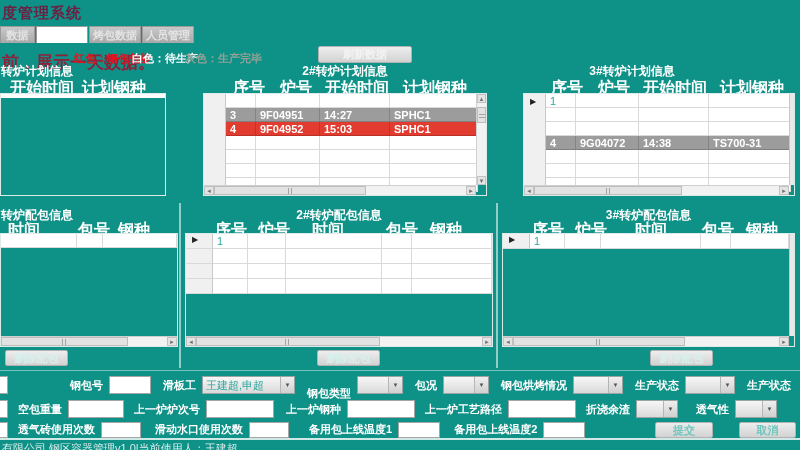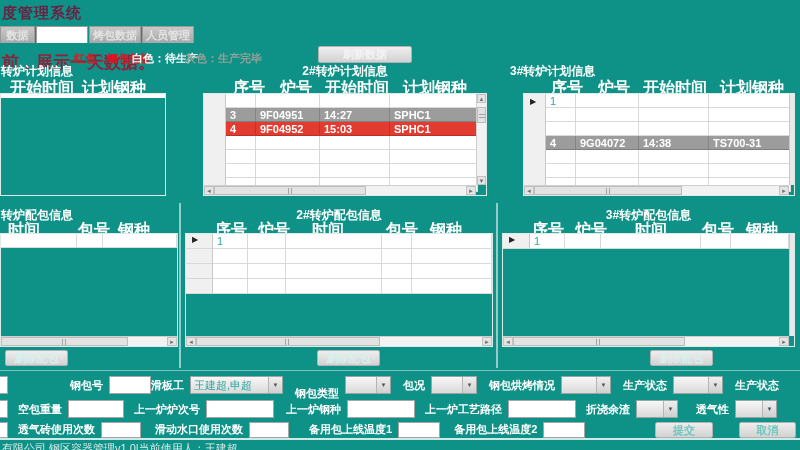--- a/index.html
+++ b/index.html
@@ -92,21 +92,21 @@
 </div>
 
 <span class="abs note" style="left:2px;color:#8e2038;">前，展示一天数据。</span>
 <span class="abs legend-item" style="left: 74px; color: rgb(229, 20, 30);">红色：钢包包龄</span>
 <span class="abs legend-item" style="left: 132px; color: rgb(255, 255, 255);">白色：待生产</span>
 <span class="abs legend-item" style="left: 185px; color: rgb(147, 162, 151);">灰色：生产完毕</span>
 <div class="abs btn btn-refresh">刷新数据</div>
 
 <span class="abs sec-title" style="left:1px;top:63px;">转炉计划信息</span>
 <span class="abs sec-title" style="left:203px;top:63px;width:284px;text-align:center;">2#转炉计划信息</span>
-<span class="abs sec-title" style="left:510px;top:63px;width:272px;text-align:left;">3#转炉计划信息</span>
+<span class="abs sec-title" style="left:496px;top:63px;width:272px;text-align:center;">3#转炉计划信息</span>
 
 <span class="abs col-head" style="left:10px;top:78px;">开始时间</span>
 <span class="abs col-head" style="left:82px;top:78px;">计划钢种</span>
 
 <span class="abs col-head" style="left:233px;top:78px;">序号</span>
 <span class="abs col-head" style="left:280px;top:78px;">炉号</span>
 <span class="abs col-head" style="left:325px;top:78px;">开始时间</span>
 <span class="abs col-head" style="left:403px;top:78px;">计划钢种</span>
 
 <span class="abs col-head" style="left:551px;top:78px;">序号</span>
@@ -350,21 +350,21 @@
 <div class="abs btn btn-del" style="left:5px;">删除配包</div>
 <div class="abs btn btn-del" style="left:317px;">删除配包</div>
 <div class="abs btn btn-del" style="left:650px;">删除配包</div>
 
 <div class="divider" style="top:370px;"></div>
 
 <div class="frow" style="top:375px;height:20px;">
   <span class="sliver"></span>
   <span class="flabel" style="margin-left:62px;">钢包号</span>
   <span class="tb" style="width:42px;margin-left:6px;"></span>
-  <span class="flabel" style="">滑板工</span>
+  <span class="flabel" style="margin-left:12px;">滑板工</span>
   <span class="combo" style="width:93px;margin-left:6px;">
     <span class="cval">王建超,申超</span>
     <span class="dd">▼</span>
   </span>
   <span class="flabel" style="margin-left:12px;margin-top:16px;">钢包类型</span>
   <span class="combo" style="width:46px;margin-left:6px;">
     <span class="cval"></span>
       <span class="dd">▼</span>
   </span>
   <span class="flabel" style="margin-left:12px;">包况</span>

